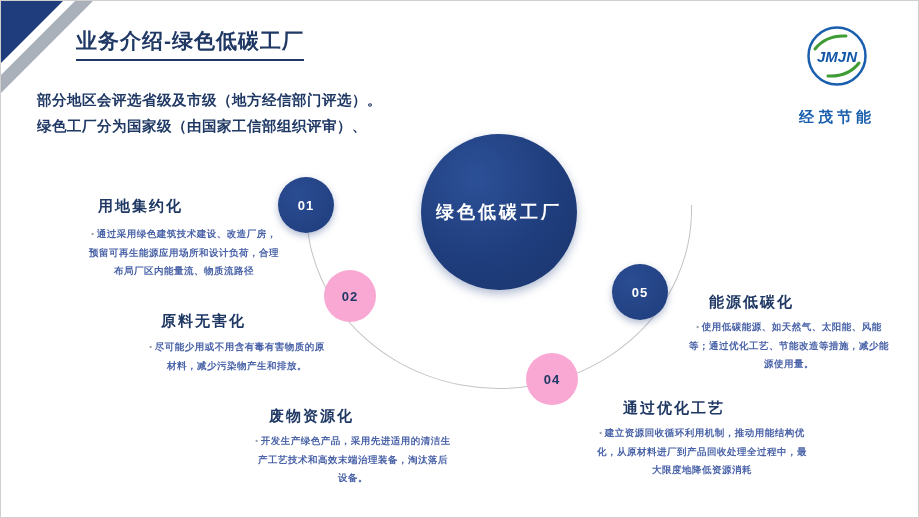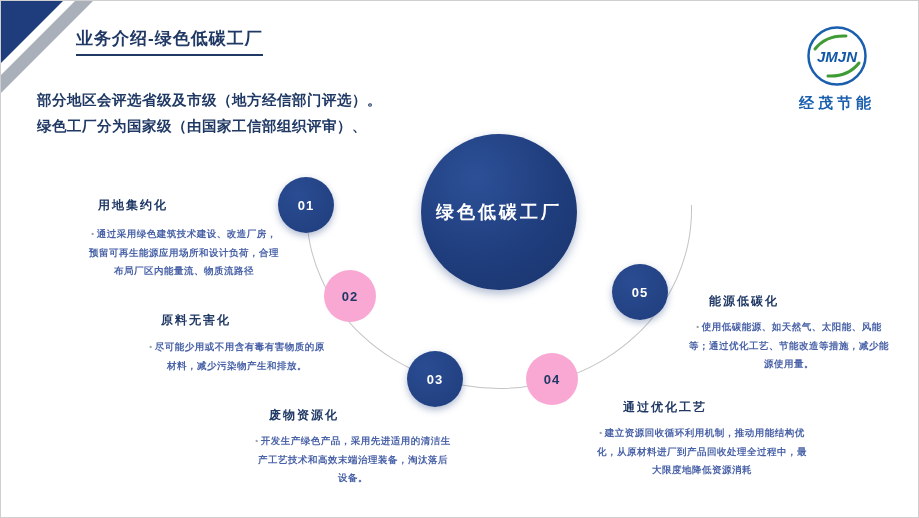--- a/index.html
+++ b/index.html
@@ -5,30 +5,30 @@
   html,body{margin:0;padding:0;background:#e9e9e9;font-family:"Liberation Sans","DejaVu Sans",sans-serif;}
   .slide{
     position:relative;width:919px;height:518px;background:#ffffff;
     border:1px solid #cfcfcf;box-sizing:border-box;overflow:hidden;
   }
   
   .corner{position:absolute;left:0;top:0;width:110px;height:110px;z-index:5;}
   
   .title{
     position:absolute;left:75px;top:26px;z-index:6;
-    font-size:17px;font-weight:800;color:#1f3864;letter-spacing:1px;
+    font-size:21px;font-weight:800;color:#1f3864;letter-spacing:1px;
     border-bottom:2px solid #1f3864;padding-bottom:4px;
   }
   .intro{
     position:absolute;left:36px;top:86px;z-index:6;
     font-size:14.5px;font-weight:800;color:#1f3864;line-height:1.8;letter-spacing:0.5px;
   }
   
   .logo{position:absolute;right:26px;top:24px;width:110px;text-align:center;z-index:6;}
-  .logo .company{margin-top:3px;font-size:15px;font-weight:800;color:#1a5fae;letter-spacing:4px;}
+  .logo .company{margin-top:17px;font-size:15px;font-weight:800;color:#1a5fae;letter-spacing:4px;}
   
   .arc-clip{position:absolute;left:0;top:204px;width:919px;height:200px;overflow:hidden;z-index:1;}
   .arc{position:absolute;left:305px;top:-174px;width:384px;height:356px;border:1px solid #c4c4c4;border-radius:50%;}
   .main-circle{
     position:absolute;left:420px;top:133px;width:156px;height:156px;border-radius:50%;z-index:3;
     background:radial-gradient(circle at 35% 28%, #2c5097 0%, #1f3d7c 55%, #1a356e 100%);
     display:flex;align-items:center;justify-content:center;
     color:#ffffff;font-size:18px;font-weight:800;letter-spacing:3px;
     box-shadow:0 4px 10px rgba(31,61,124,0.35);
   }
@@ -38,21 +38,21 @@
   }
   .num-blue{width:56px;height:56px;background:radial-gradient(circle at 35% 30%, #2a4c92, #1f3d7c);color:#fff;box-shadow:0 3px 7px rgba(31,61,124,0.35);}
   .num-gray{width:52px;height:52px;background:#f9a8d4;color:#1f3864;}
   .c01{left:277px;top:176px;}
   .c02{left:323px;top:269px;}
   .c03{left:406px;top:350px;}
   .c04{left:525px;top:352px;}
   .c05{left:611px;top:263px;}
   
   .item-heading{
-    position:absolute;z-index:4;font-size:12px;font-weight:800;color:#1f3864;letter-spacing:2px;
+    position:absolute;z-index:4;font-size:15px;font-weight:800;color:#1f3864;letter-spacing:2px;
   }
   .item-desc{
     position:absolute;z-index:4;font-size:9.5px;font-weight:700;color:#4a63a8;
     line-height:1.95;text-align:center;letter-spacing:0.5px;
   }
   .bullet{color:#9aa2ae;font-size:8px;margin-right:2px;vertical-align:1px;}
   .h1x{left:97px;top:196px;}   .d1x{left:86px;top:224px;width:194px;}
   .h2x{left:160px;top:311px;}  .d2x{left:144px;top:337px;width:184px;}
   .h3x{left:268px;top:406px;}  .d3x{left:253px;top:431px;width:198px;}
   .h4x{left:622px;top:398px;}  .d4x{left:596px;top:423px;width:210px;}
@@ -86,21 +86,20 @@
   </div>
 
   <div class="arc-clip">
     <div class="arc"></div>
   </div>
 
   <div class="main-circle">绿色低碳工厂</div>
 
   <div class="num-circle num-blue c01">01</div>
   <div class="num-circle num-gray c02">02</div>
-  <div class="num-circle num-blue c03">03</div>
   <div class="num-circle num-gray c04">04</div>
   <div class="num-circle num-blue c05">05</div>
 
   <div class="item-heading h1x">用地集约化</div>
   <div class="item-desc d1x">
     <span class="bullet">•</span><span>通过采用绿色建筑技术建设、改造厂房，预留可再生能源应用场所和设计负荷，合理布局厂区内能量流、物质流路径</span>
   </div>
 
   <div class="item-heading h2x">原料无害化</div>
   <div class="item-desc d2x">

